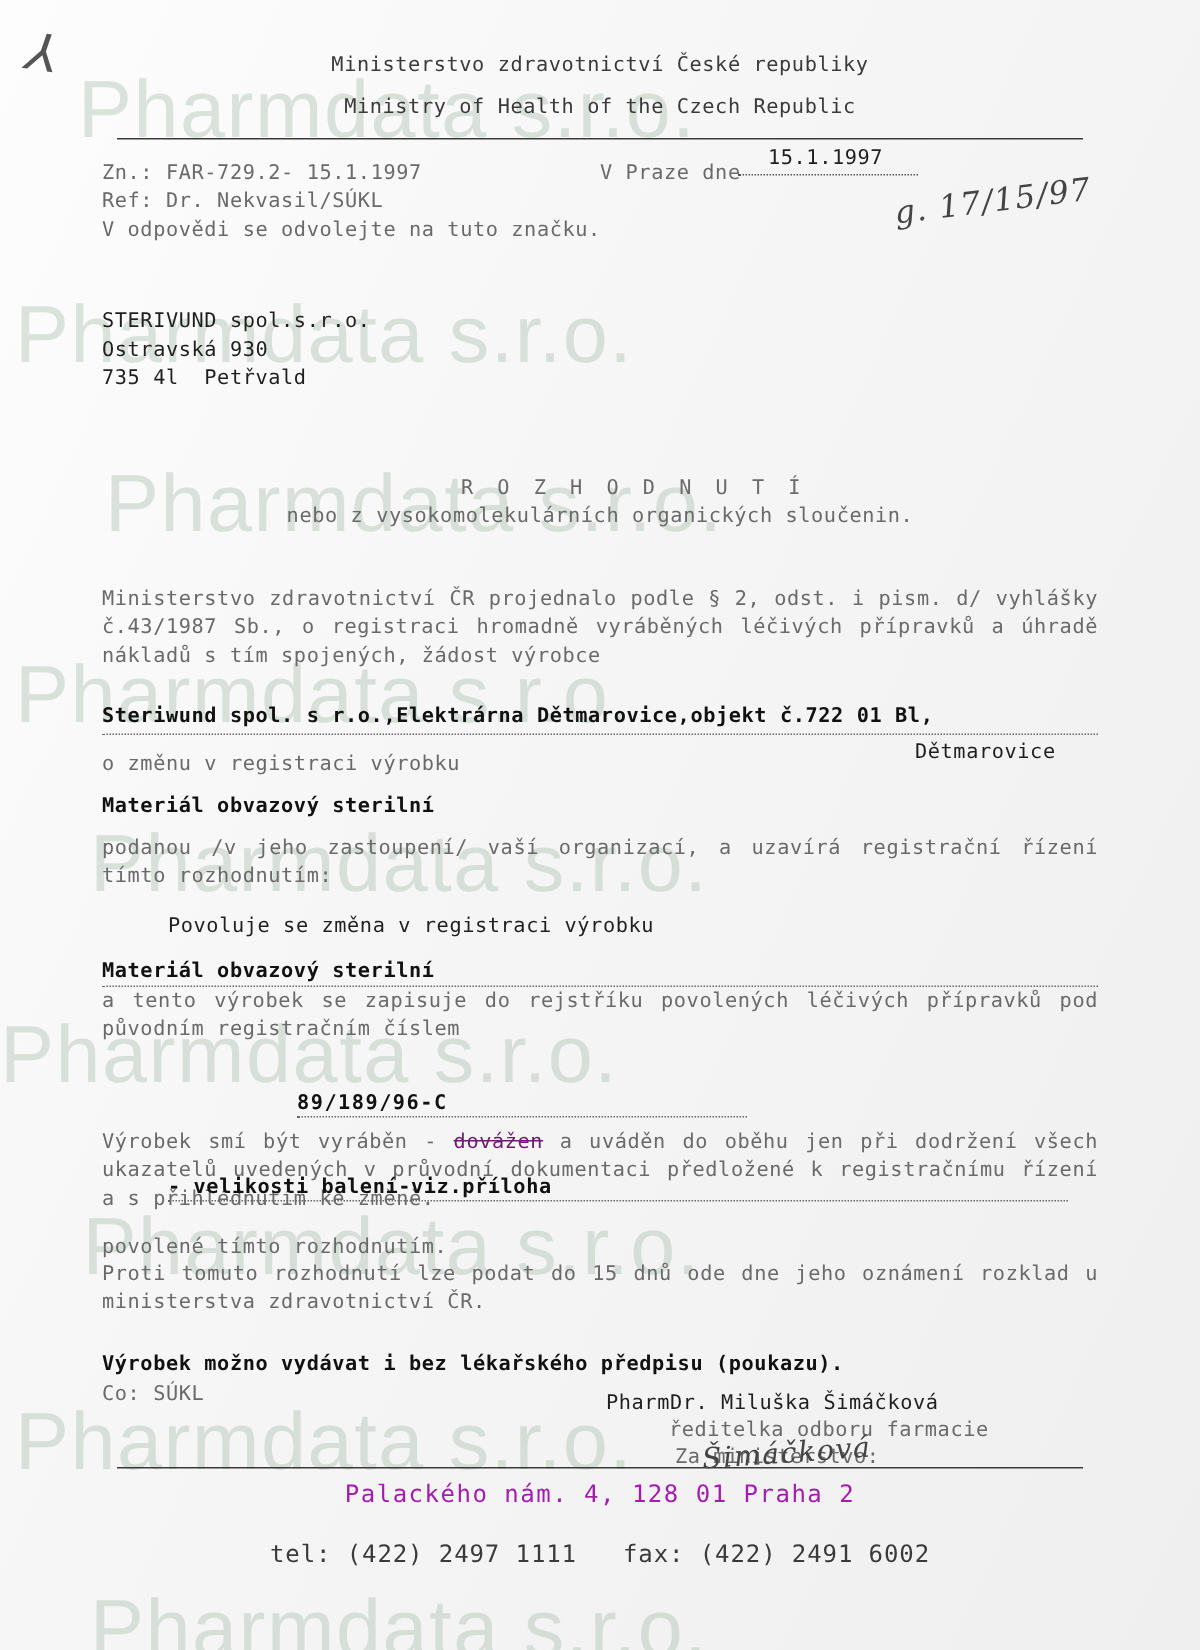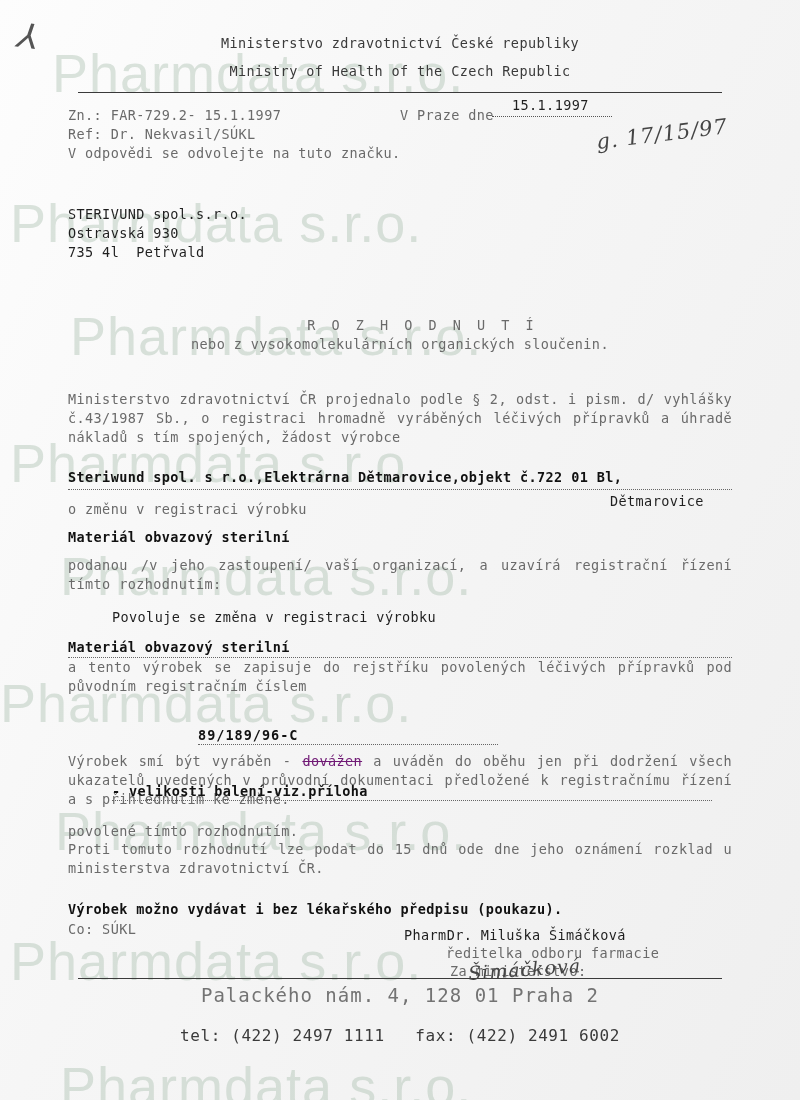--- a/index.html
+++ b/index.html
@@ -198,23 +198,23 @@
     left: 78px;
     right: 78px;
     top: 978px;
     border-top: 1px solid #3a3a3a;
     z-index: 8;
   }
   .foot-addr {
     left: 0; right: 0;
     top: 986px;
     text-align: center;
-    font-size: 19px;
+    font-size: 16px;
     letter-spacing: 1px;
-    color: #737373;
+    color: #a21caf;
   }
   .foot-tel {
     left: 0; right: 0;
     top: 1026px;
     text-align: center;
     font-size: 16px;
     letter-spacing: 0.6px;
     color: #3a3a3a;
   }
 </style>

